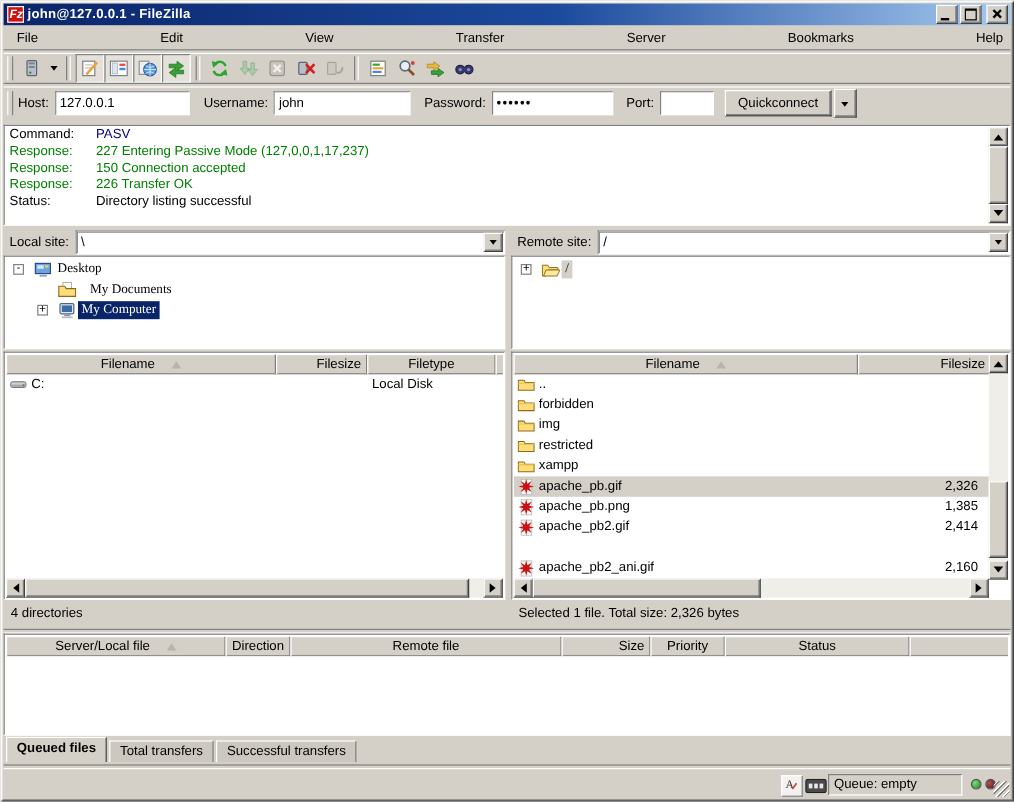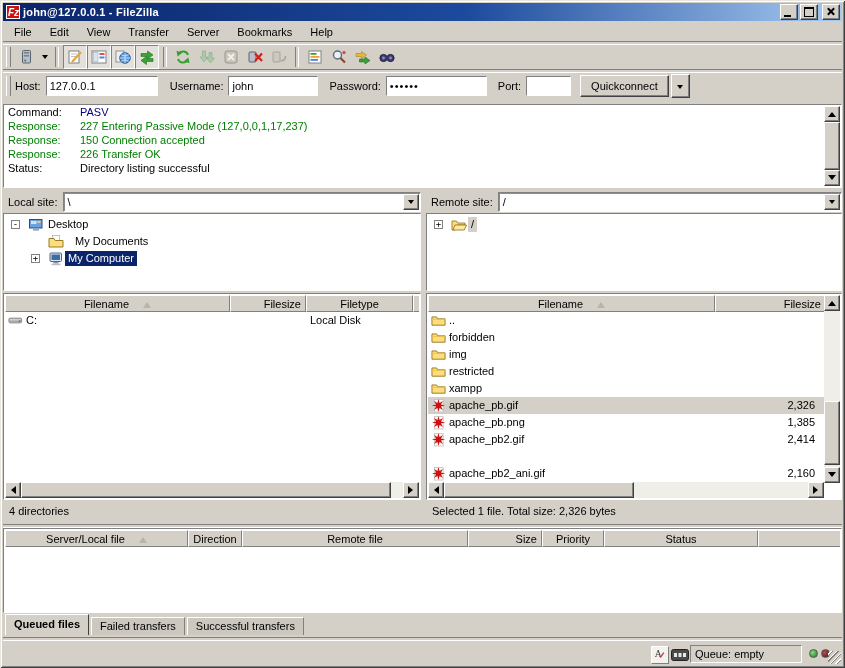--- a/index.html
+++ b/index.html
@@ -17,21 +17,21 @@
     font-size:10px;line-height:14px;text-align:right;margin:0 3px 0 1px;border:1px solid #fff;box-sizing:border-box;}
   .title-text{color:#fff;font-weight:bold;letter-spacing:.2px;}
   .win-btns{margin-left:auto;display:flex;gap:2px;align-items:center;}
   .win-btn{width:16px;height:14px;position:relative;cursor:default;}
   .glyph-min::after{content:"";position:absolute;left:3px;bottom:2px;width:7px;height:2px;background:#000;}
   .glyph-max::after{content:"";position:absolute;left:3px;top:2px;width:8px;height:7px;border:1px solid #000;border-top-width:2px;}
   .glyph-close::before,.glyph-close::after{content:"";position:absolute;left:7px;top:2px;width:2px;height:9px;background:#000;}
   .glyph-close::before{transform:rotate(45deg);} .glyph-close::after{transform:rotate(-45deg);}
   .win-btn.spaced{margin-left:2px;}
   
-  .menubar{left:3px;top:22px;right:0;height:19px;display:flex;align-items:center;padding-left:2px;}
+  .menubar{left:3px;top:22px;right:0;height:19px;display:flex;align-items:center;padding-left:2px;justify-content:space-between;}
   .menu-item{padding:2px 9px;}
   .hline{left:3px;right:3px;height:2px;border-top:1px solid #808080;border-bottom:1px solid #fff;}
   .toolbar{left:3px;top:43px;right:3px;height:27px;display:flex;align-items:center;}
   .gripper{width:3px;height:20px;border-left:1px solid #fff;border-right:1px solid #808080;margin:0 4px 0 3px;}
   .tb-btn{width:24px;height:24px;display:flex;align-items:center;justify-content:center;position:relative;}
   .tb-btn.pressed{border:1px solid;border-color:#808080 #fff #fff #808080;background:#e4e1da;width:22px;height:22px;}
   .tb-btn svg{width:16px;height:16px;display:block;}
   .tb-dd{width:12px;height:24px;display:flex;align-items:center;justify-content:center;}
   .tb-sep{width:2px;height:20px;border-left:1px solid #808080;border-right:1px solid #fff;margin:0 4px;}
   .tri-down{width:0;height:0;border:3px solid transparent;border-top:4px solid #000;margin-top:4px;}
@@ -61,21 +61,21 @@
   
   .site-row{height:21px;display:flex;align-items:center;}
   .combo{flex:1;height:20px;border:1px solid;border-color:#808080 #fff #fff #808080;box-shadow:inset 1px 1px 0 rgba(64,64,64,.6);background:#fff;display:flex;align-items:center;box-sizing:border-box;}
   .combo-text{flex:1;padding-left:4px;}
   .combo-btn{width:16px;height:16px;margin-right:1px;background:#d4d0c8;border:1px solid;border-color:#fff #404040 #404040 #fff;box-shadow:inset -1px -1px 0 #808080;display:flex;align-items:center;justify-content:center;box-sizing:border-box;}
   .treebox{background:#fff;border:1px solid;border-color:#808080 #fff #fff #808080;box-sizing:border-box;overflow:hidden;}
   .tree-row{position:absolute;height:17px;line-height:17px;white-space:nowrap;}
   .expander{position:absolute;width:9px;height:9px;top:4px;background:#fff;border:1px solid #808080;font:9px "DejaVu Sans Mono",monospace;line-height:7px;text-align:center;box-sizing:border-box;}
   .t-icon{position:absolute;top:0px;width:16px;height:16px;}
   .t-icon svg{width:16px;height:16px;display:block;margin-top:1px;}
-  .t-label{position:absolute;padding:0 3px;height:15px;line-height:15px;top:1px;}
+  .t-label{position:absolute;padding:0 3px;height:15px;line-height:15px;top:1px;font-family:Liberation Serif, serif;}
   .t-label.sel{background:#0a246a;color:#fff;}
   .t-label.sel-inactive{background:#d4d0c8;}
   .listbox{background:#fff;border:1px solid;border-color:#808080 #fff #fff #808080;box-sizing:border-box;}
   .hdr-row{position:absolute;left:1px;top:1px;right:1px;height:17px;overflow:hidden;white-space:nowrap;background:#d4d0c8;}
   .col-hdr{display:inline-block;height:17px;line-height:16px;padding:0 4px;box-sizing:border-box;background:#d4d0c8;
     border:1px solid;border-color:#fff #808080 #808080 #fff;overflow:hidden;text-overflow:ellipsis;vertical-align:top;text-align:center;}
   .col-hdr.right{text-align:right;}
   .sort-tri{display:inline-block;width:0;height:0;border:4px solid transparent;border-bottom:6px solid #b8b4ac;margin-left:14px;}
   .file-row{position:absolute;height:17px;line-height:17px;white-space:nowrap;}
   .file-row.sel-inactive{background:#d4d0c8;}
@@ -262,21 +262,21 @@
     </div>
   <div class="abs hline" style="top:69px"></div>
 
   <div class="abs quickbar">
     <span class="gripper"></span>
     <label>Host:</label>
     <span class="field-wrap" style="width:112px">
         <input class="qfield" style="width: 100%;" value="127.0.0.1">
       </span>
     <label style="margin-left:12px">Username:</label>
-    <span class="field-wrap" style="width:90px">
+    <span class="field-wrap" style="width:114px">
         <input class="qfield" style="width: 100%;" value="john">
       </span>
     <label style="margin-left:11px">Password:</label>
     <span class="field-wrap" style="width:101px">
         <input class="qfield" style="width: 100%; letter-spacing: 1px;" value="••••••">
       </span>
     <label style="margin-left:11px">Port:</label>
     <span class="field-wrap" style="width:45px">
         <input class="qfield" style="width: 100%;" value="">
       </span>
@@ -511,21 +511,21 @@
   </div>
 
   <div class="abs pane-status" style="left:3px;top:502px;width:418px">4 directories</div>
   <div class="abs pane-status" style="left:426px;top:502px;width:416px">Selected 1 file. Total size: 2,326 bytes</div>
   <div class="abs hline" style="top:524px"></div>
 
   <div class="abs listbox" style="left:3px;top:528px;width:839px;height:85px">
     <div class="hdr-row" id="queueHdr"><span class="col-hdr" style="width: 183px;"><span>Server/Local file</span><span class="sort-tri"></span></span><span class="col-hdr" style="width: 54px;"><span>Direction</span></span><span class="col-hdr" style="width: 226px;"><span>Remote file</span></span><span class="col-hdr right" style="width: 74px;"><span>Size</span></span><span class="col-hdr" style="width: 62px;"><span>Priority</span></span><span class="col-hdr" style="width: 154px;"><span>Status</span></span><span class="col-hdr" style="width: 86px;"><span></span></span></div>
     <div style="position:absolute;left:1px;top:18px;right:1px;bottom:1px;background:#fff"></div>
   </div>
-  <div class="abs" id="tabs" style="left:5px;top:614px;height:21px;right:3px"><span class="tab active">Queued files</span><span class="tab">Failed transfers</span><span class="tab">Successful transfers</span></div>
+  <div class="abs" id="tabs" style="left:5px;top:614px;height:21px;right:3px"><span class="tab active">Queued files</span><span class="tab">Total transfers</span><span class="tab">Successful transfers</span></div>
 
   <div class="abs hline" style="top:637px"></div>
   <div class="abs statusbar">
     <span class="sb-icon raised-soft" style="left:648px;top:6px;width:16px;height:16px;background:#f4f2ee">
       <svg viewBox="0 0 16 16" width="14" height="14">
           <text x="3" y="11.5" font-size="11" font-family="Liberation Serif" fill="#333">A</text>
           <line x1="9.5" y1="12" x2="13.5" y2="6.5" stroke="#d04040" stroke-width="1.6"></line>
         </svg>
     </span>
     <span class="sb-icon" style="left:668px;top:9px">

